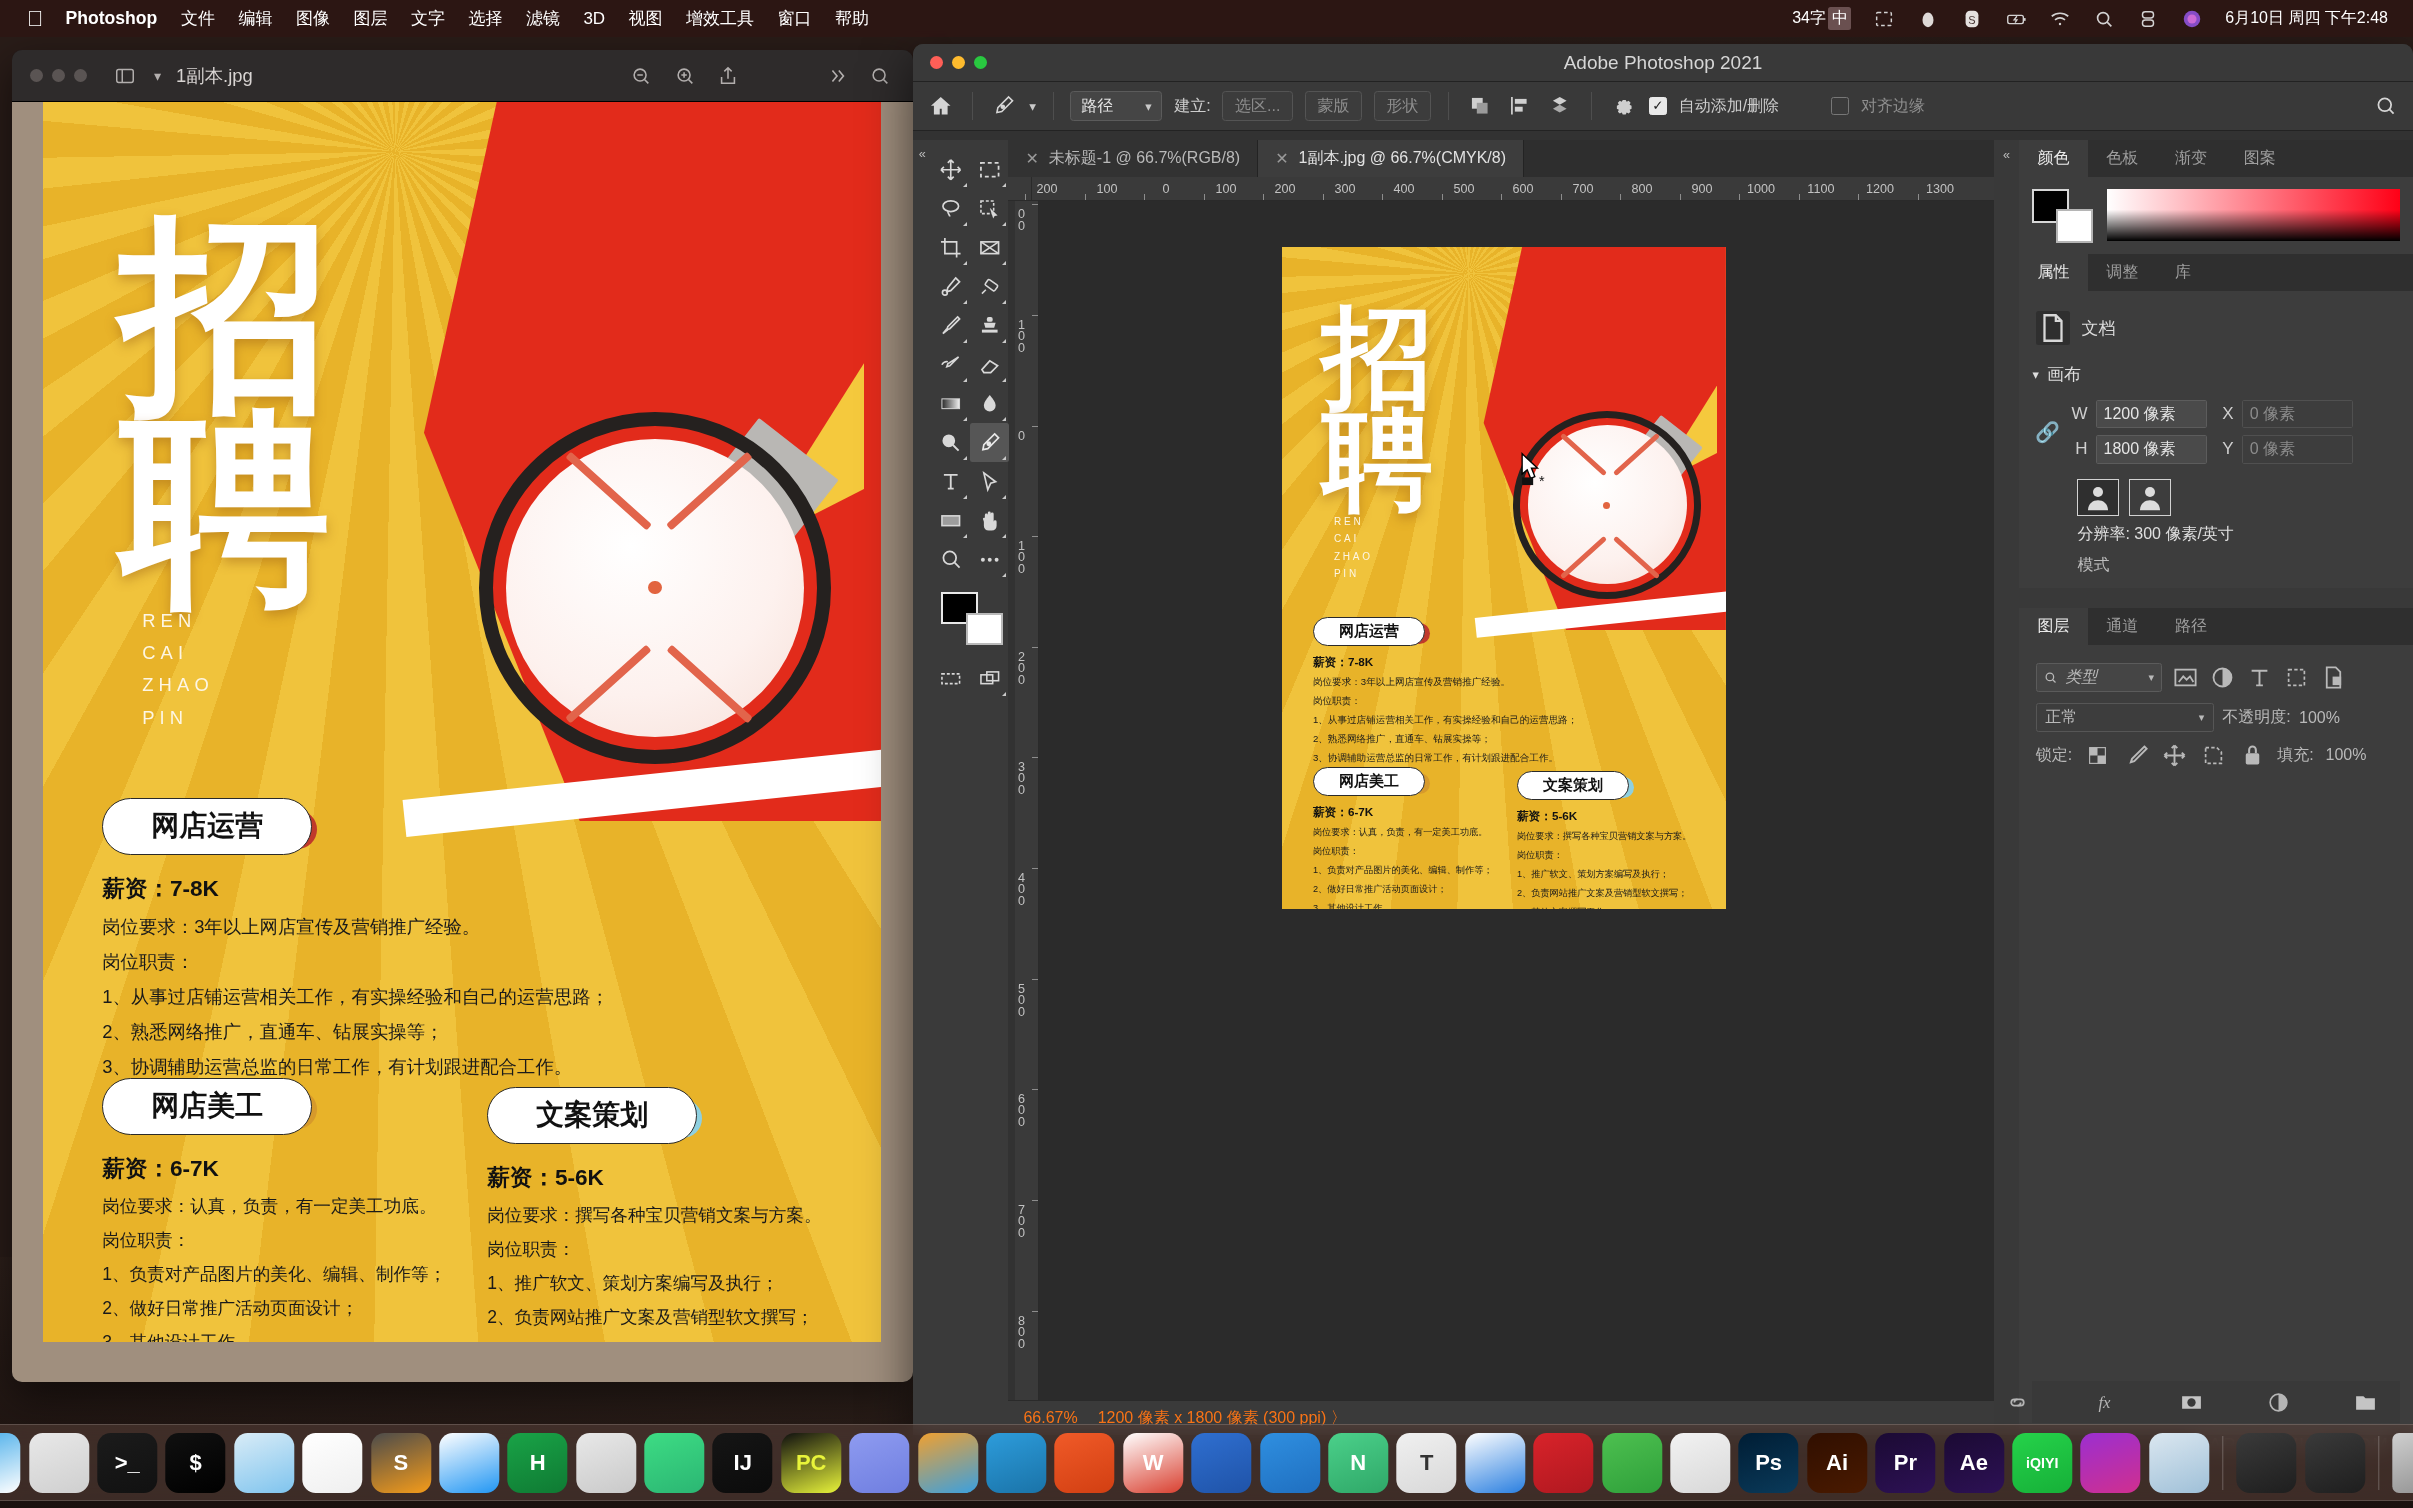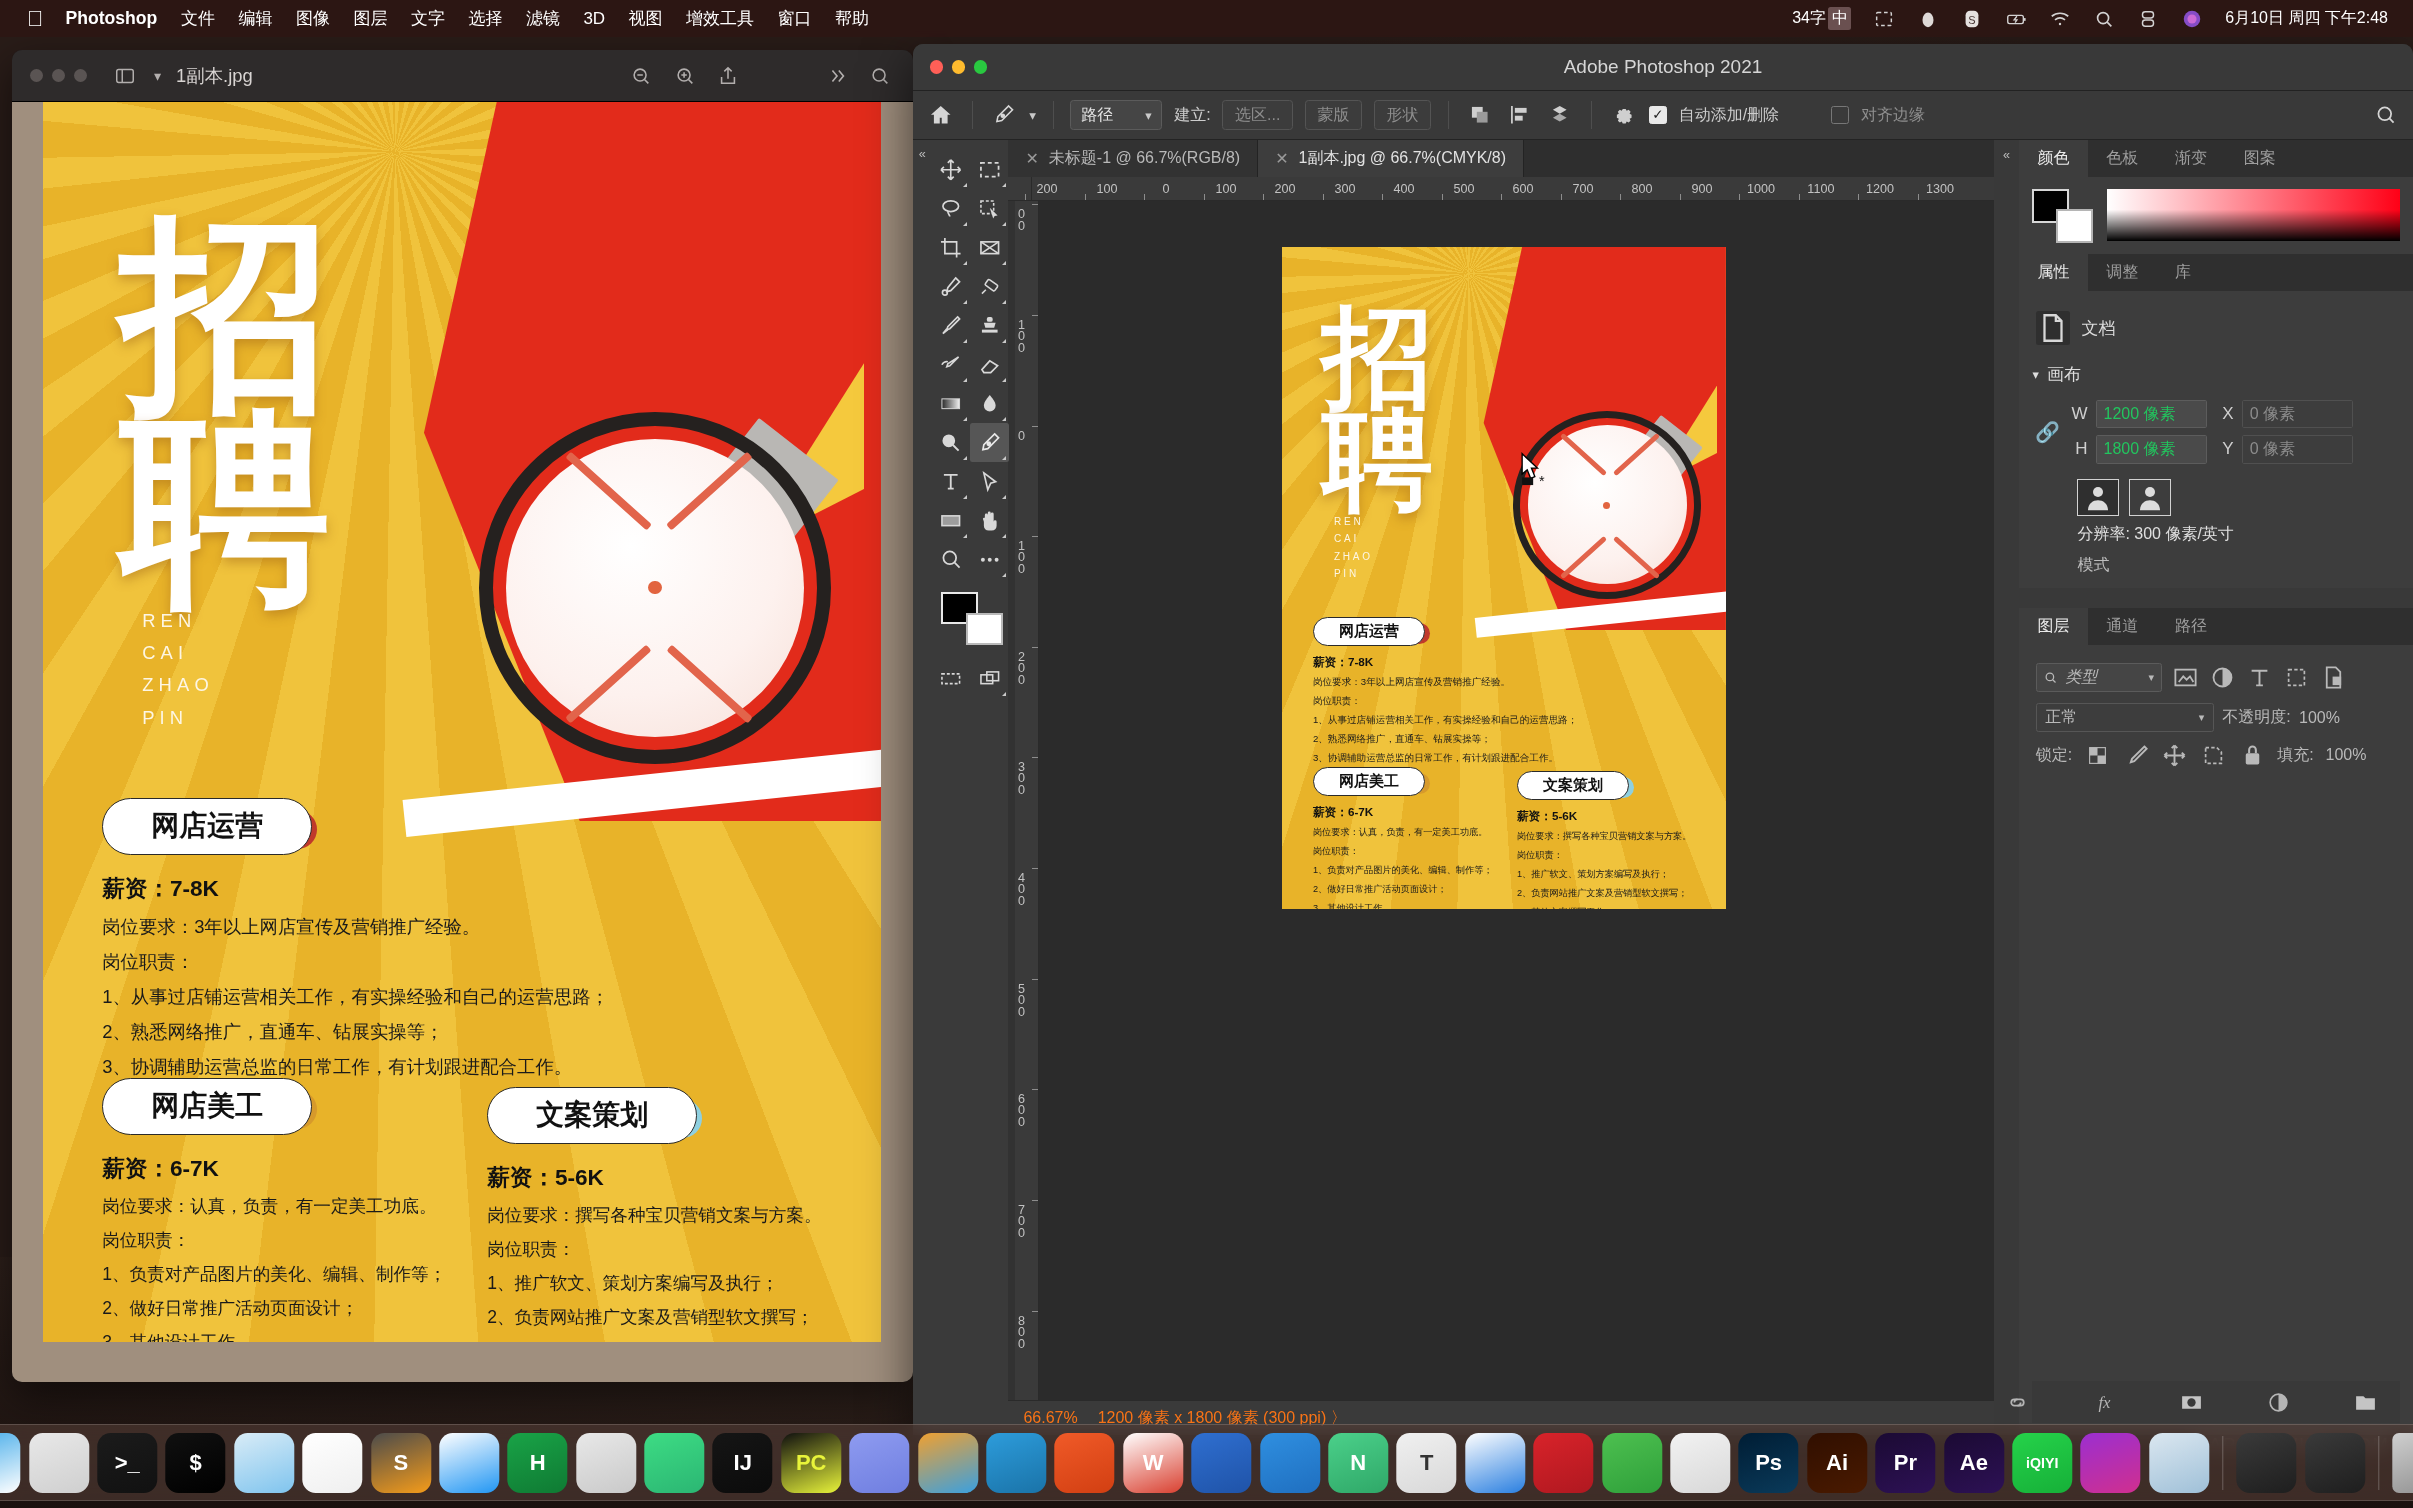--- a/index.html
+++ b/index.html
@@ -134,21 +134,21 @@
   .poster .salary{ font-weight:bold; color:#111; }
   .poster .line{ color:#1a1a1a; }
 
   
   #ps-win {
     position:absolute; left:913px; top:44px; width:1500px; height:1391px;
     background:#323232; border-radius:10px 10px 0 0; overflow:hidden;
     box-shadow:0 15px 50px rgba(0,0,0,.6); z-index:30;
   }
   .ps-titlebar{
-    height:47px; background:#393939; display:flex; align-items:center;
+    height:38px; background:#393939; display:flex; align-items:center;
     padding:0 17px; position:relative; border-bottom:0.8px solid #222;
   }
   .ps-titlebar .ps-title{
     position:absolute; left:0; right:0; text-align:center;
     color:#d6d6d6; font-size:19px; pointer-events:none;
   }
   .ps-options{
     height:49px; background:#393939; display:flex; align-items:center;
     gap:11.7px; padding:0 13.4px; border-bottom:0.8px solid #232323; color:#cfcfcf;
     font-size:16px; position:relative;
@@ -229,21 +229,21 @@
   .csw .f{ position:absolute; left:0;top:0;width:37px;height:34px;background:#000;border:2.5px solid #d7d7d7;}
   .csw .b{ position:absolute; left:23.5px;top:20px;width:37px;height:34px;background:#fff;border:2.5px solid #b5b5b5;}
   .cramp{ flex:1 1 auto; height:52px; position:relative;
      background:linear-gradient(to right,#fff,#ff0016), linear-gradient(to bottom, rgba(0,0,0,0) 40%, #000);
      background-blend-mode:multiply;}
   .sec-title{ display:flex; align-items:center; gap:8.4px; color:#ddd; font-size:17px; margin:10px 0 6.7px;}
   .prop-doc{ display:flex; align-items:center; gap:11.7px; color:#dcdcdc; font-size:17px; padding:8.4px 3.4px;}
   .prop-doc .ico{ width:34px;height:34px;background:#2f2f2f;border-radius:2.5px;display:flex;align-items:center;justify-content:center;}
   .field-row{ display:flex; align-items:center; gap:8.4px; margin:6.7px 0; }
   .flabel{ color:#cfcfcf; font-size:17px; width:18.4px; text-align:right;}
-  .finput{ background:#4a4a4a; border:0.8px solid #5c5c5c; color:#22c55e; font-size:16px;
+  .finput{ background:#4a4a4a; border:0.8px solid #5c5c5c; color:#e5e5e5; font-size:16px;
     height:28.5px; width:111px; display:flex; align-items:center; padding:0 6.7px; border-radius:1.7px;}
   .finput.muted{ color:#8c8c8c; background:#3d3d3d; border-color:#505050;}
   .orient{ display:flex; gap:10px; margin:8.4px 0 5px 45px;}
   .orient .o{ width:42px;height:37px; border:1.7px solid #d2d2d2; display:flex;align-items:center;justify-content:center;}
   .orient .o.on{ background:#2f2f2f; }
   .res-line{ color:#e0e0e0; font-size:16px; margin:8.4px 0 3.4px 45px;}
   .mode-line{ color:#bdbdbd; font-size:16px; margin:10px 0 0 45px;}
   .layer-filter{ display:flex; align-items:center; gap:10px; padding:6.7px 3.4px;font-style:italic;}
   .lf-sel{ background:#454545;border:0.8px solid #5b5b5b;border-radius:2.5px;color:#b9b9b9;
     height:28.5px;width:126px;display:flex;align-items:center;gap:6.7px;padding:0 6.7px;font-size:16px;}

